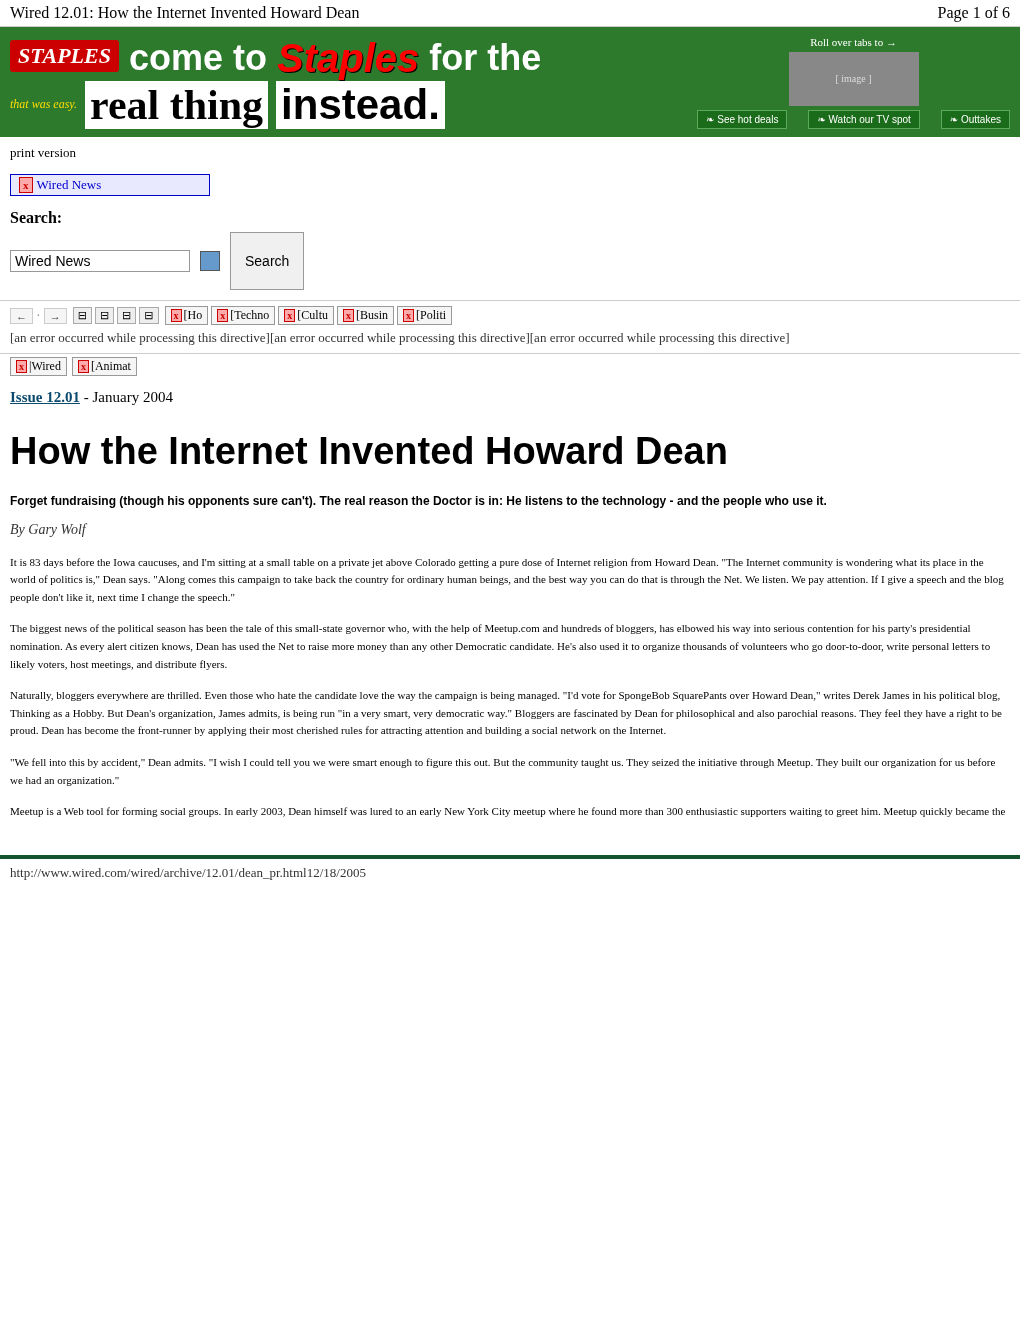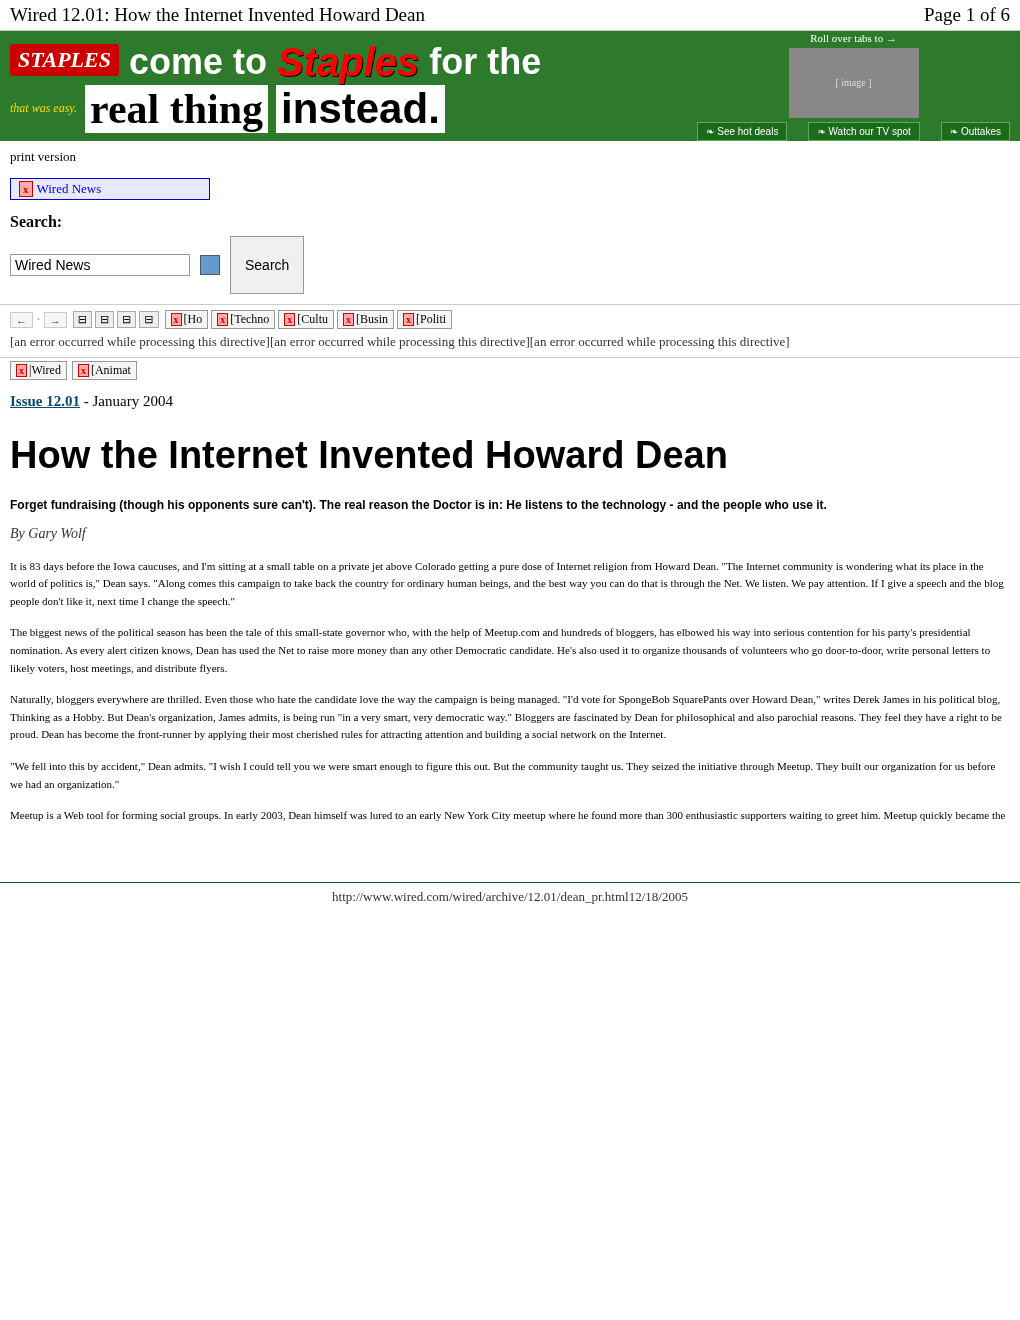--- a/index.html
+++ b/index.html
@@ -10,21 +10,21 @@
       color: #000;
       width: 1020px;
     }
 
     .top-bar {
       display: flex;
       justify-content: space-between;
       align-items: center;
       padding: 4px 10px;
       border-bottom: 1px solid #ccc;
-      font-size: 19px;
+      font-size: 16px;
     }
 
     .ad-banner {
       width: 100%;
       height: 110px;
       background: #2d7a2d;
       display: flex;
       align-items: center;
       justify-content: space-between;
       padding: 5px 10px;
@@ -200,26 +200,26 @@
 
     .article-body p {
       font-size: 11px;
       line-height: 1.6;
       margin-bottom: 14px;
       font-family: Liberation Serif, serif;
     }
 
     .footer-bar {
       display: flex;
-      justify-content: center;
-      border-top: 1px solid #14532d;
+      justify-content: flex-start;
+      border-top: 4px solid #14532d;
       padding: 6px 10px;
       font-size: 13px;
       color: #333;
-      margin-top: 23px;
+      margin-top: 0;
     }
 
     .ad-text-block {
       display: flex;
       flex-direction: column;
       justify-content: center;
     }
 
     .ad-line1 {
       display: flex;
@@ -333,21 +333,21 @@
     </div>
     <div class="real-thing-line">
       <span class="that-was-easy">that was easy.</span>
       <span class="real-thing-text">real thing</span>
       <span class="instead-text">instead.</span>
     </div>
   </div>
 
   <div class="ad-right">
     <span class="roll-over">Roll over tabs to →</span>
-    <div style="width:130px;height:70px;background:#888;display:flex;align-items:center;justify-content:center;">
+    <div style="width:130px;height:54px;background:#888;display:flex;align-items:center;justify-content:center;">
       <span style="color:#ddd;font-size:10px;">[ image ]</span>
     </div>
     <div class="ad-action-btns">
       <button class="action-btn">❧ See hot deals</button>
       <button class="action-btn">❧ Watch our TV spot</button>
       <button class="action-btn">❧ Outtakes</button>
     </div>
   </div>
 </div>
 

